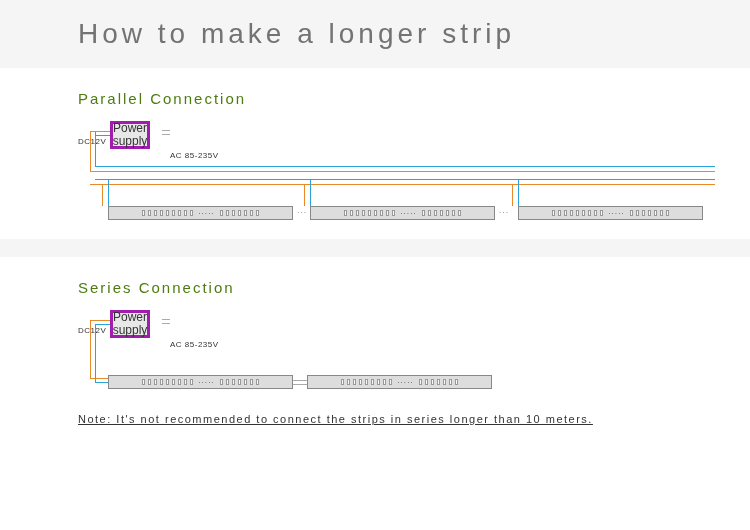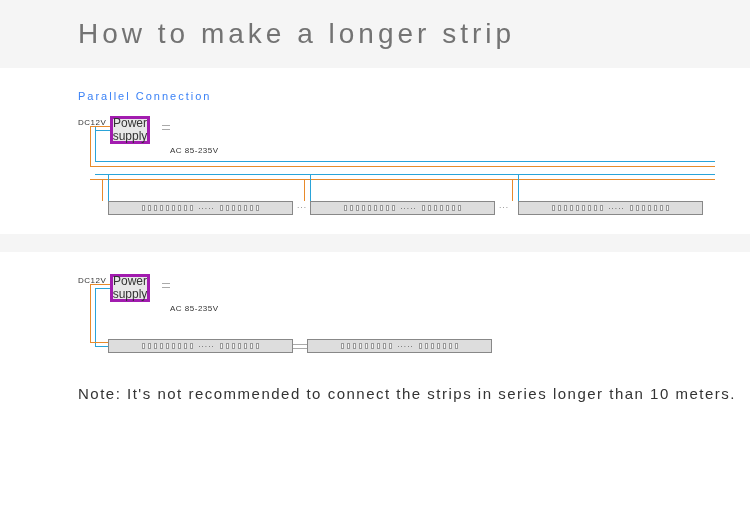--- a/index.html
+++ b/index.html
@@ -19,23 +19,23 @@
     font-size: 28px;
     font-weight: 400;
     letter-spacing: 4px;
     color: #737373;
   }
   .section {
     padding: 22px 0 0 78px;
     position: relative;
   }
   .section-title {
-    font-size: 11px;
+    font-size: 15px;
     letter-spacing: 2px;
-    color: #3b82f6;
+    color: #4d7c0f;
     margin-bottom: 14px;
   }
   .diagram {
     position: relative;
     height: 110px;
     width: 640px;
   }
   .diagram.series { height: 95px; }
   .psu {
     position: absolute;
@@ -46,21 +46,21 @@
     font-size: 12px;
     line-height: 1.1;
     display: flex;
     align-items: center;
     justify-content: center;
     text-align: center;
     color: #333;
   }
   .dc-label {
     position: absolute;
-    left: 0; top: 2px;
+    left: 0; top: 16px;
     font-size: 8px;
     color: #333;
     letter-spacing: 0.5px;
   }
   .ac-label {
     position: absolute;
     left: 92px; top: 2px;
     font-size: 8px;
     color: #333;
     letter-spacing: 0.5px;
@@ -102,24 +102,25 @@
     font-size: 7px;
     color: #777;
     letter-spacing: 1px;
   }
   .separator {
     height: 18px;
     background: #f5f5f5;
     margin-top: 8px;
   }
   .note {
-    font-size: 15px;
+    font-size: 11px;
     letter-spacing: 1.5px;
     color: #333;
-    margin: 16px 0 0 78px;
+    margin: 8px 0 0 78px;
+    text-decoration: underline;
   }
 </style>
 </head>
 <body>
 
 <div class="header-band">
   <div class="title">How to make a longer strip</div>
 </div>
 
 <div class="section">
@@ -209,20 +210,21 @@
         <span class="led"></span>
         <span class="led"></span>
         <span class="led"></span>
     </div>
   </div>
 </div>
 
 <div class="separator"></div>
 
 <div class="section">
+  <div class="section-title">Series Connection</div>
   <div class="diagram series">
     <div class="dc-label">DC12V</div>
     <div class="psu">Power supply</div>
     <div class="ac-label">AC 85-235V</div>
 
     <div class="wire h-gray" style="left:84px; top:9px; width:8px;"></div>
     <div class="wire h-gray" style="left:84px; top:13px; width:8px;"></div>
 
     <div class="wire h-orange" style="left:12px; top:10px; width:20px;"></div>
     <div class="wire h-blue" style="left:17px; top:14px; width:15px;"></div>

